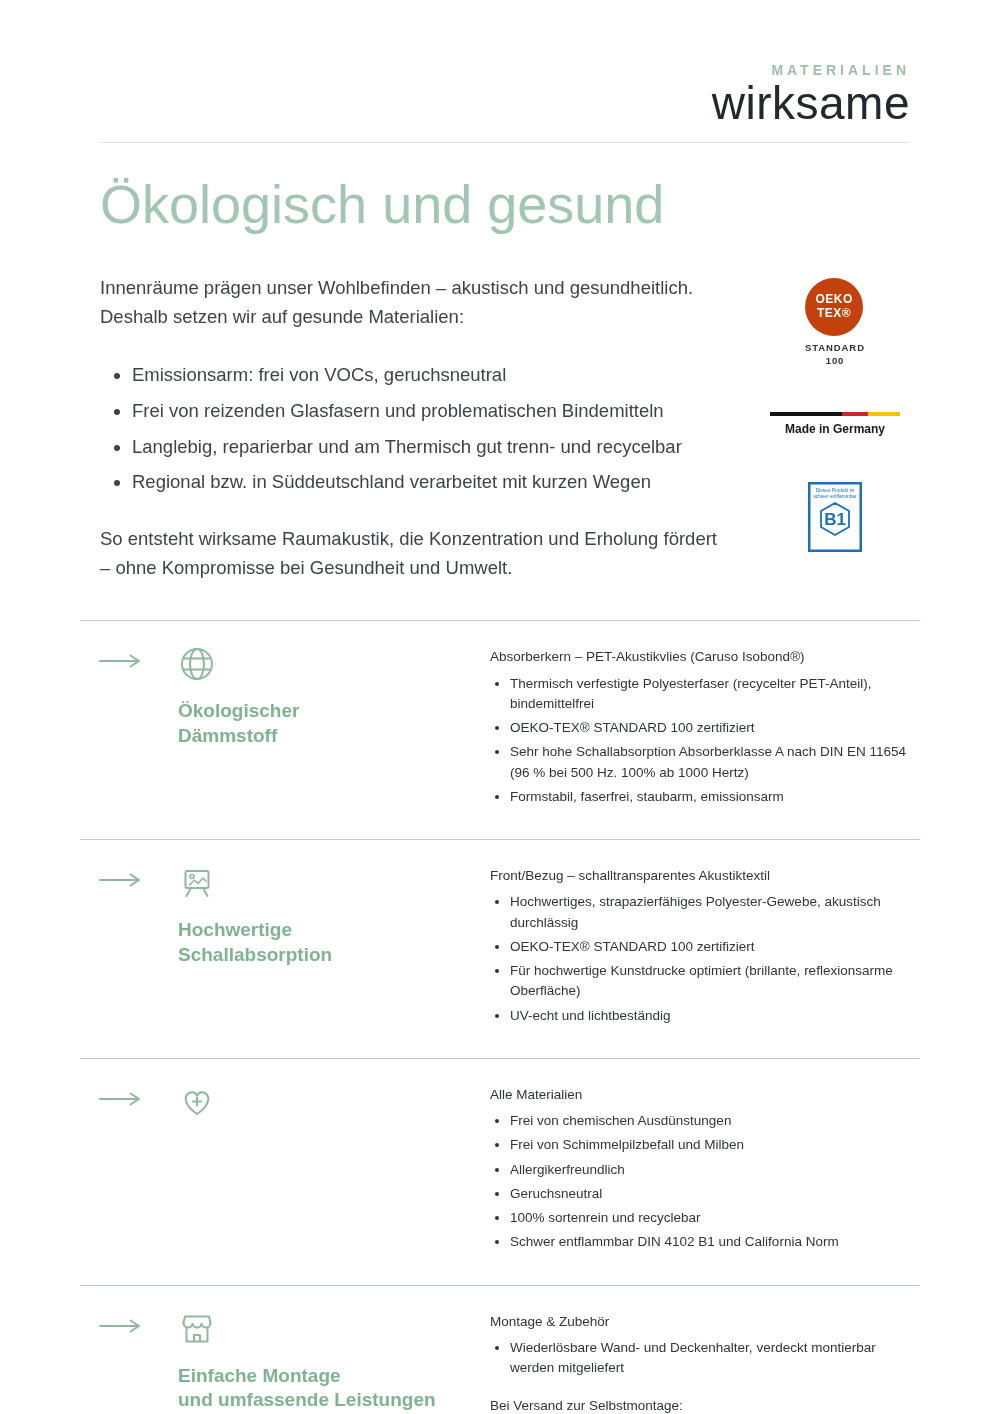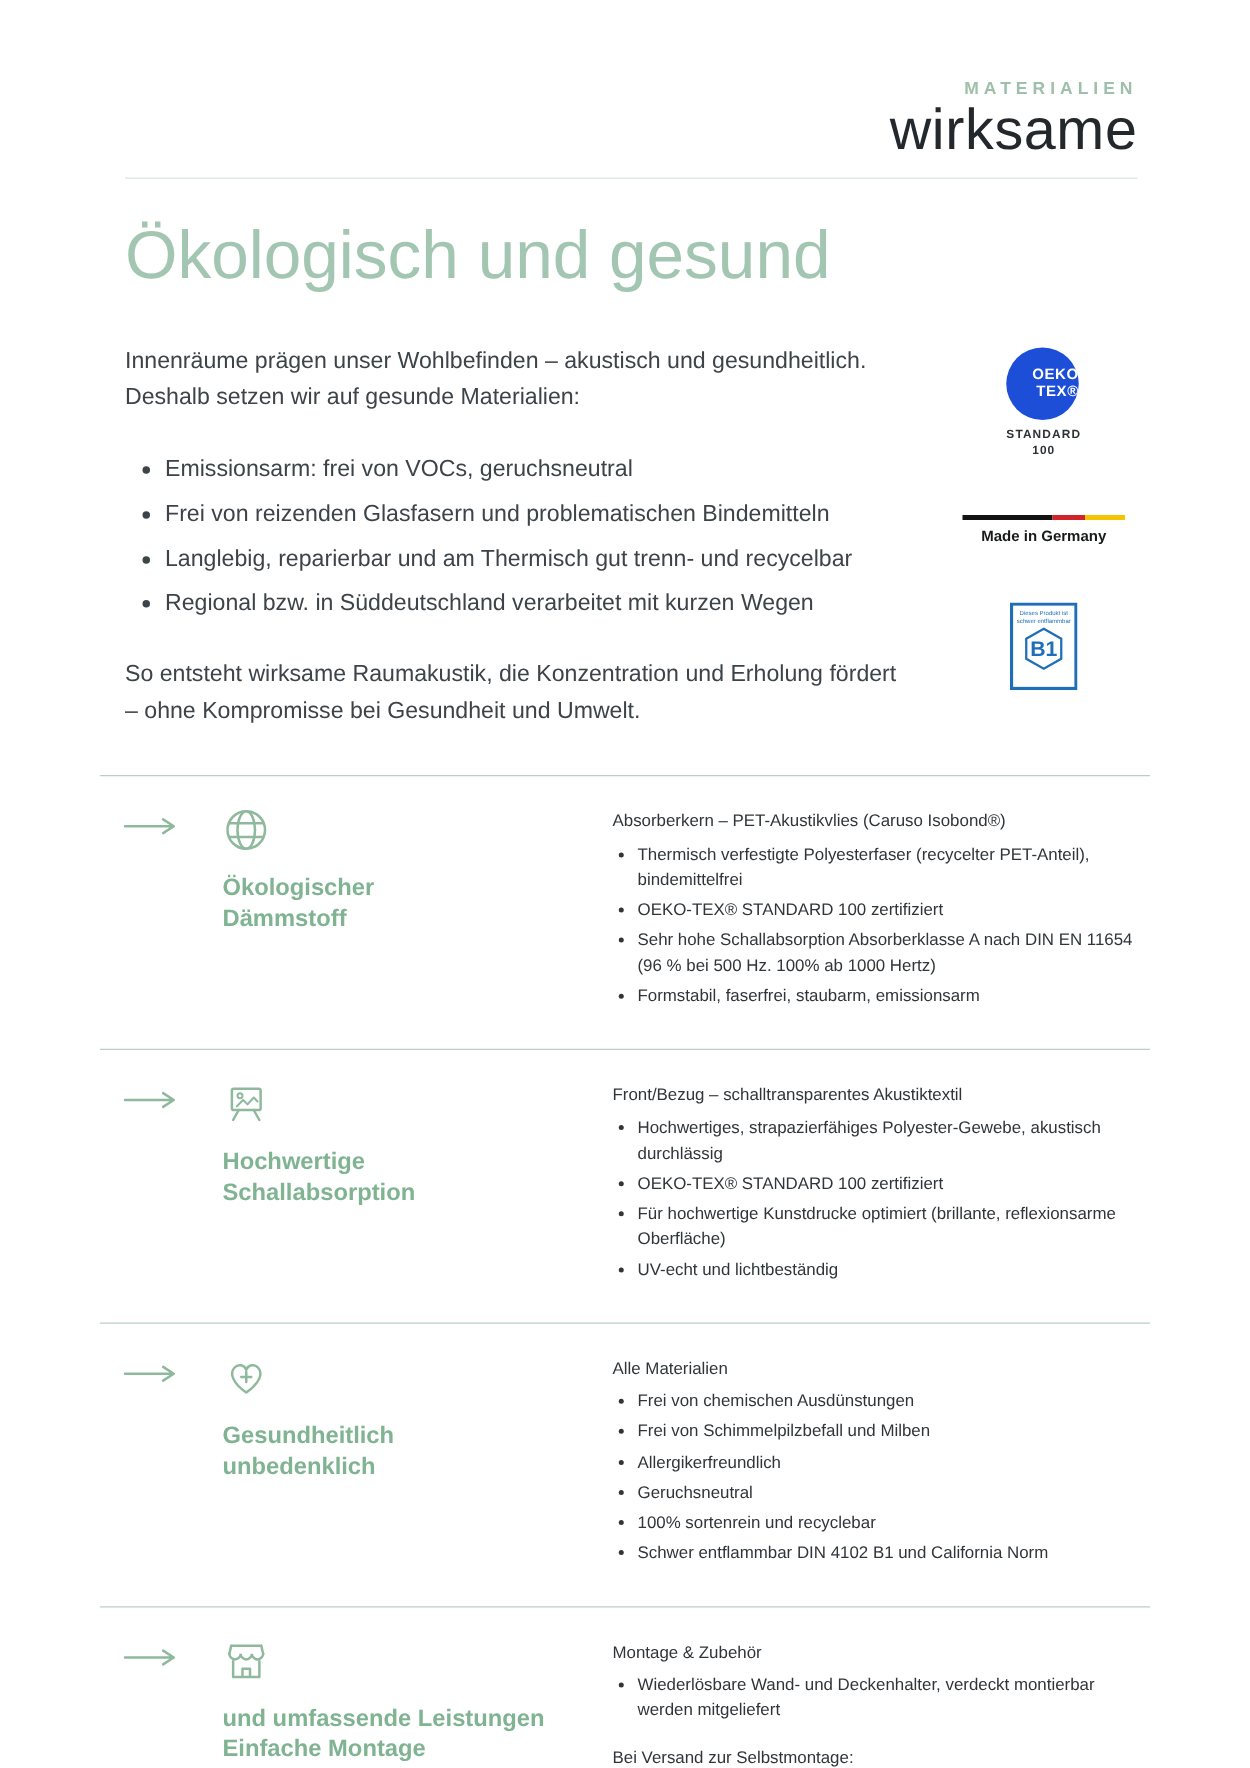--- a/index.html
+++ b/index.html
@@ -63,24 +63,24 @@
     margin-left: auto;
     width: 150px;
     display: flex;
     flex-direction: column;
     align-items: center;
     padding-top: 4px;
   }
   .oeko-circle {
     width: 58px; height: 58px;
     border-radius: 50%;
-    background: #1d4ed8;
+    background: #c2410c;
     color: #fff;
     display: flex; flex-direction: column;
-    align-items: flex-end; justify-content: center;
+    align-items: center; justify-content: center;
     font-weight: 700; font-size: 12px; line-height: 1.15;
     letter-spacing: 0.5px;
   }
   .oeko-caption {
     margin-top: 6px;
     display: flex; flex-direction: column; align-items: center;
     font-size: 9.5px; font-weight: 700; letter-spacing: 0.9px;
     color: #2c3236; line-height: 1.35;
   }
   .mig { margin-top: 44px; width: 130px; }
@@ -245,24 +245,20 @@
       <div class="col-arrow">
         <svg width="44" height="16" viewBox="0 0 44 16" fill="none">
           <path d="M2 8h38M32.5 2.5 41 8l-8.5 5.5" stroke="#8fb99d" stroke-width="2" stroke-linecap="round" stroke-linejoin="round"></path>
         </svg>
       </div>
       <div class="col-left">
         <svg class="feature-icon" width="38" height="38" viewBox="0 0 38 38" fill="none">
           <path d="M19 31C8 23.5 5.5 15.5 9.5 11.2c3.2-3.4 8-2.3 9.5 1.6 1.5-3.9 6.3-5 9.5-1.6 4 4.3 1.5 12.3-9.5 19.8Z" stroke="#8fb99d" stroke-width="2" stroke-linejoin="round"></path>
           <path d="M19 14.5v8M15 18.5h8" stroke="#8fb99d" stroke-width="2" stroke-linecap="round"></path>
         </svg>
-        <h3 class="feature-title">
-          <span>Gesundheitlich</span>
-          <span>unbedenklich</span>
-        </h3>
       </div>
       <div class="col-right">
         <div class="block">
           <p class="lead">Alle Materialien</p>
           <ul>
             <li>Frei von chemischen Ausdünstungen</li>
             <li>Frei von Schimmelpilzbefall und Milben</li>
             <li>Allergikerfreundlich</li>
             <li>Geruchsneutral</li>
             <li>100% sortenrein und recyclebar</li>
@@ -279,22 +275,22 @@
         </svg>
       </div>
       <div class="col-left">
         <svg class="feature-icon" width="38" height="38" viewBox="0 0 38 38" fill="none">
           <path d="M7 6.5h24M7 6.5 5.5 13M31 6.5 32.5 13" stroke="#8fb99d" stroke-width="2" stroke-linecap="round" stroke-linejoin="round"></path>
           <path d="M5.5 13a4.5 4.5 0 0 0 9 0a4.5 4.5 0 0 0 9 0a4.5 4.5 0 0 0 9 0" stroke="#8fb99d" stroke-width="2" stroke-linecap="round"></path>
           <path d="M8.5 19v12.5h21V19" stroke="#8fb99d" stroke-width="2" stroke-linecap="round" stroke-linejoin="round"></path>
           <path d="M16 31.5V25h6v6.5" stroke="#8fb99d" stroke-width="2" stroke-linejoin="round"></path>
         </svg>
         <h3 class="feature-title">
+          <span>Einfache Montage</span>
           <span>und umfassende Leistungen</span>
-          <span>Einfache Montage</span>
         </h3>
       </div>
       <div class="col-right">
         <div class="block">
           <p class="lead">Montage &amp; Zubehör</p>
           <ul>
             <li>Wiederlösbare Wand- und Deckenhalter, verdeckt montierbar werden mitgeliefert</li>
           </ul>
         </div>
         <div class="block">

